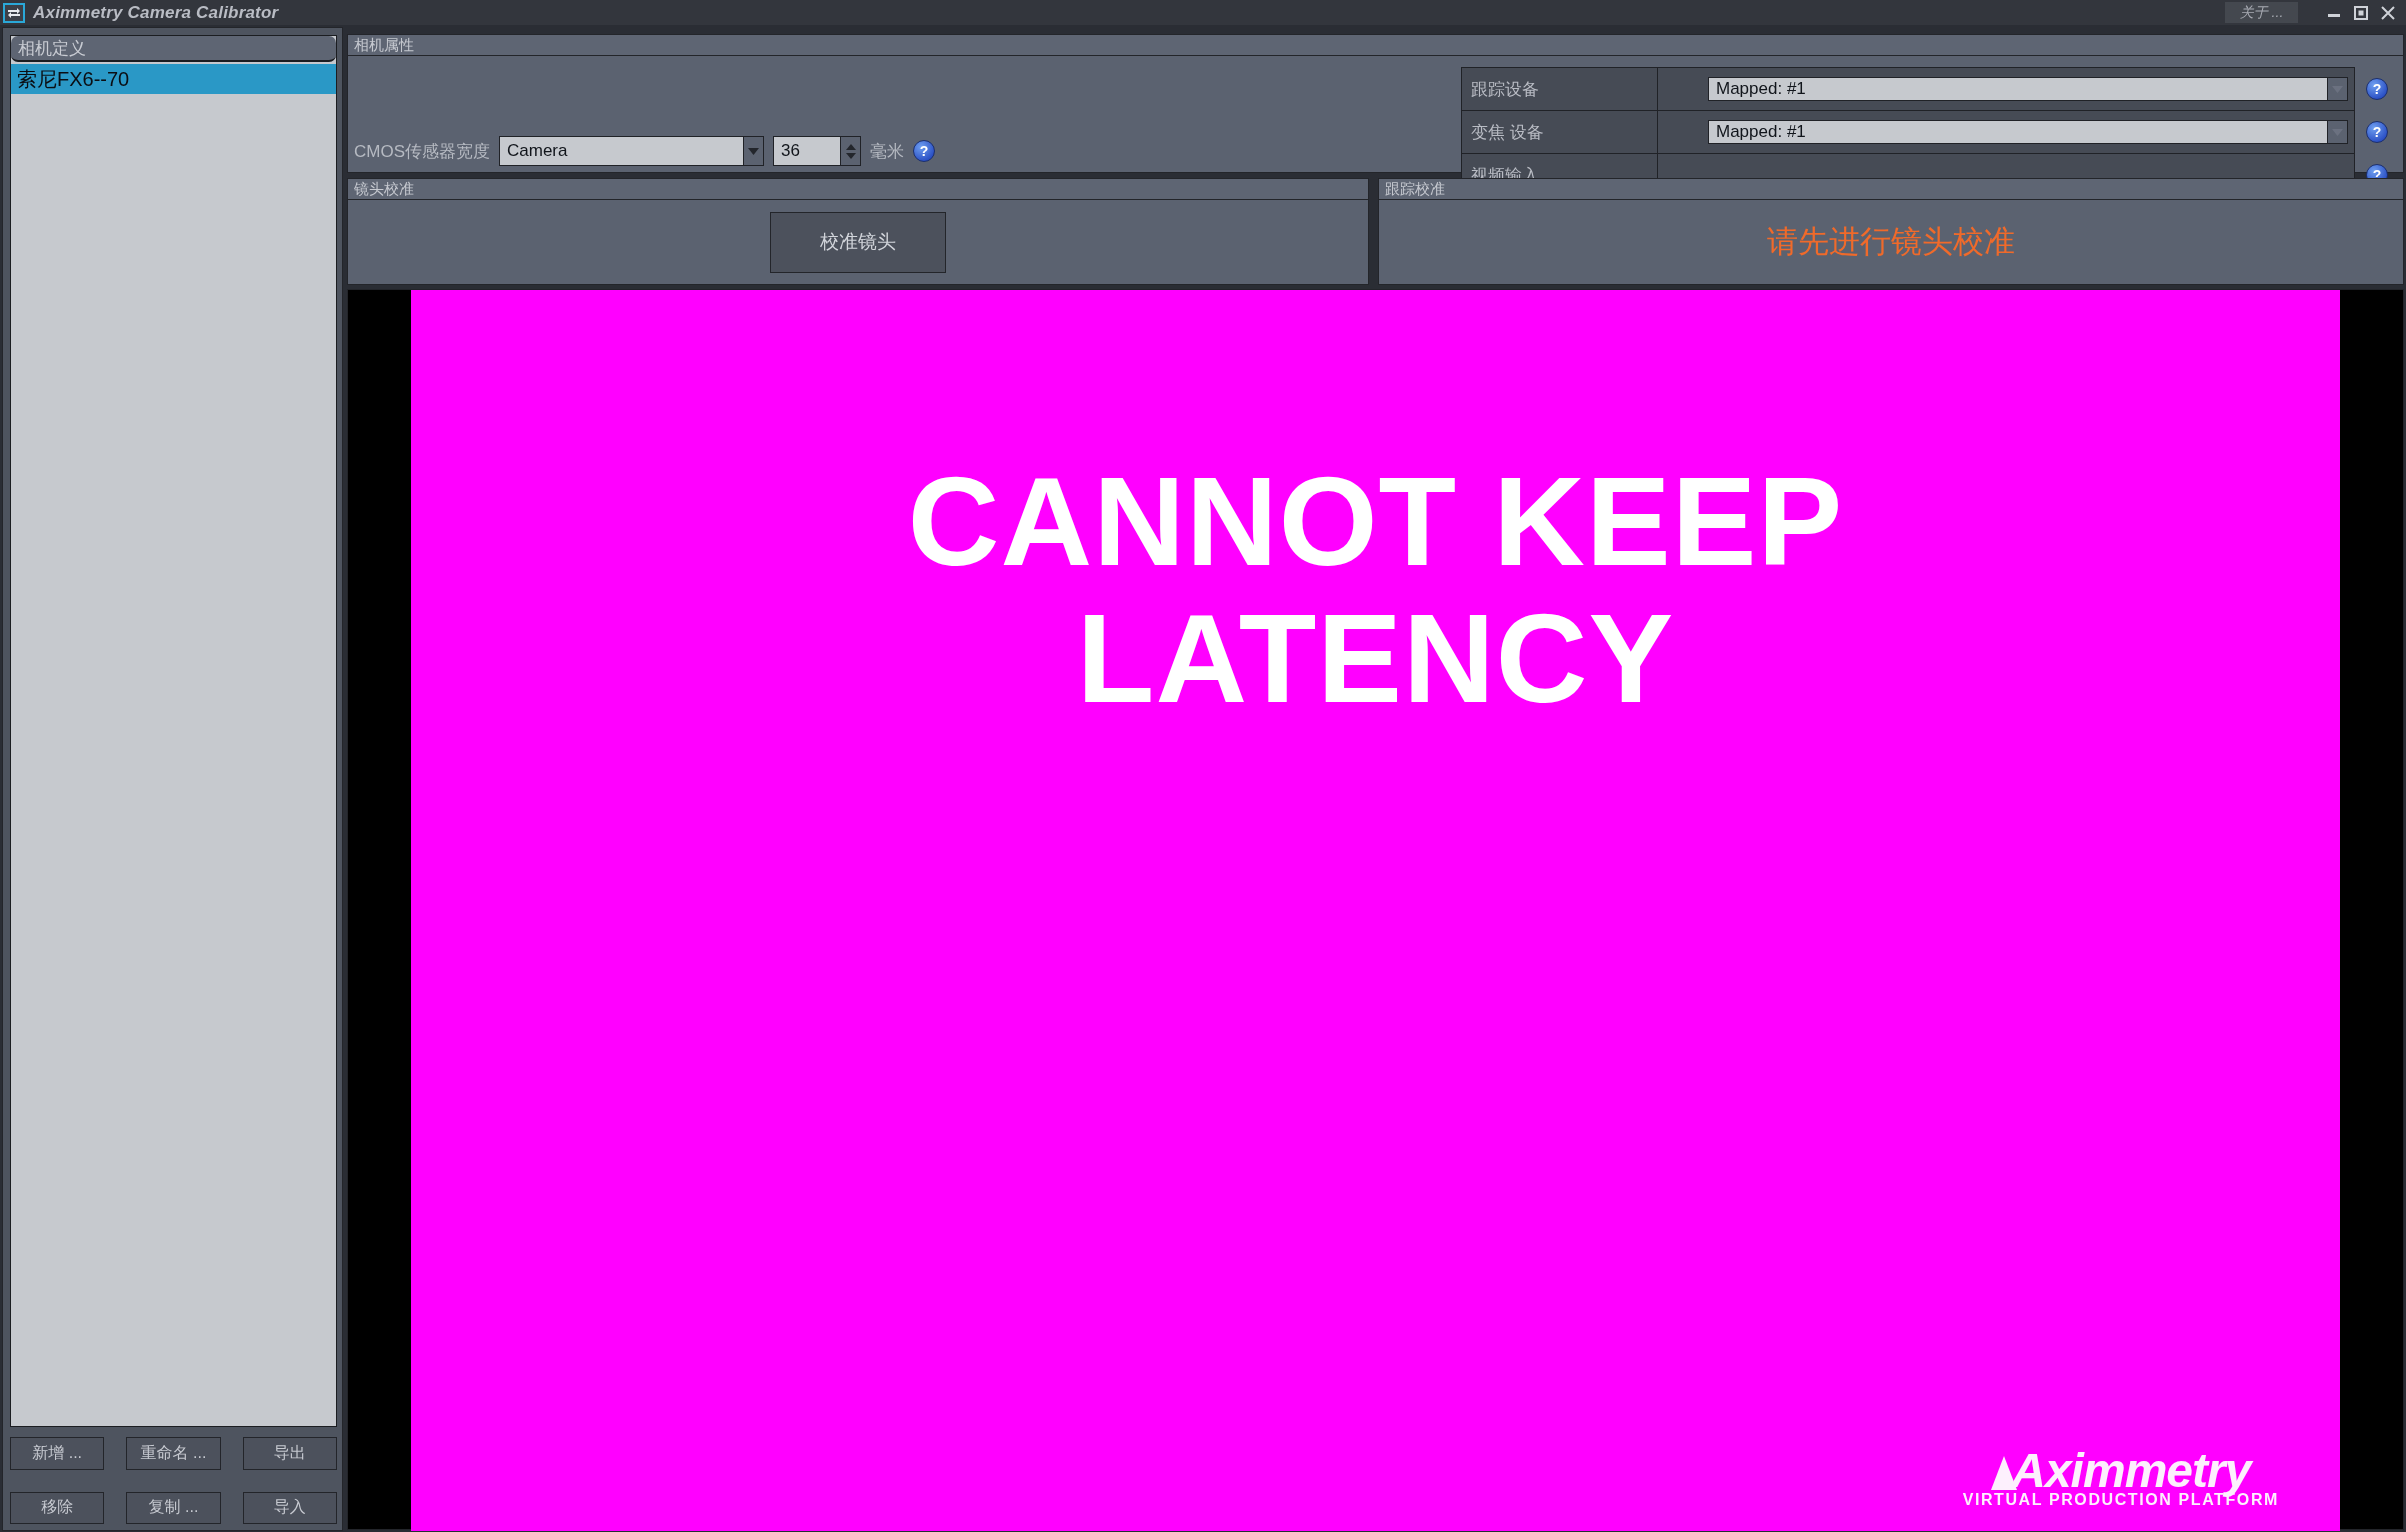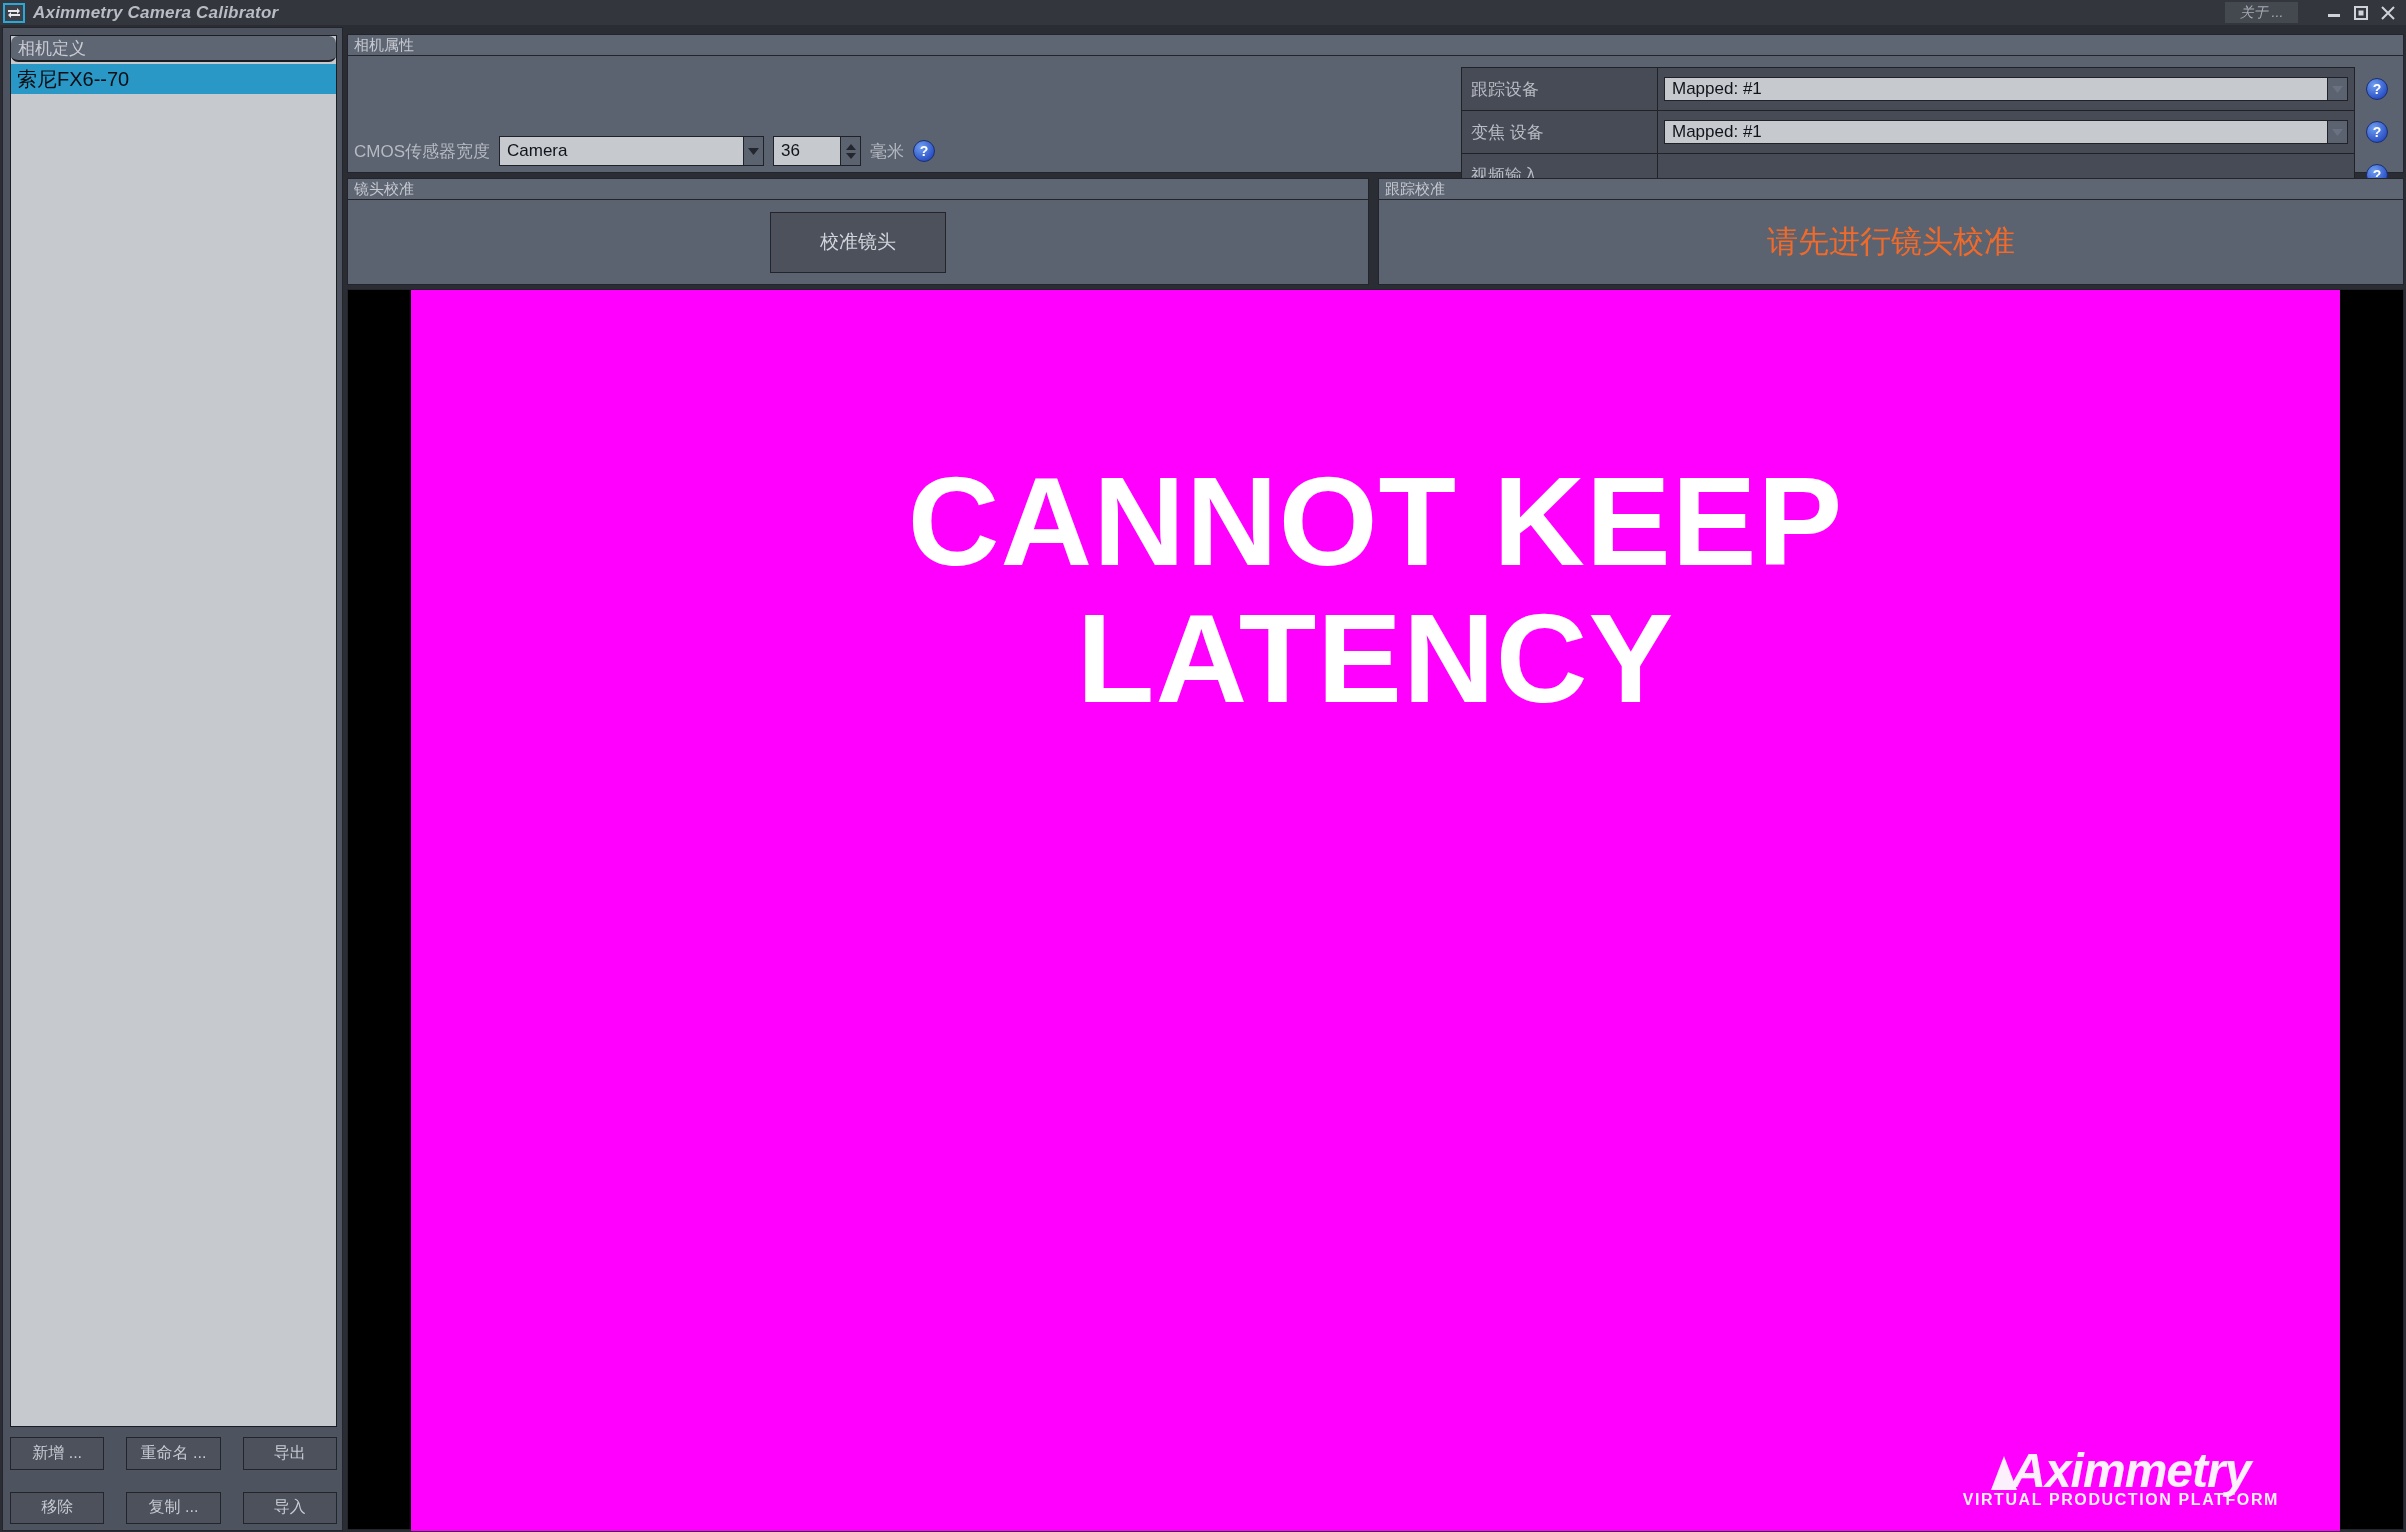--- a/index.html
+++ b/index.html
@@ -131,21 +131,21 @@
     background: #464b55;
     display: flex; flex-direction: column;
   }
   .field-row { display: flex; align-items: center; height: 43px; border-bottom: 1px solid #202227; }
   .field-row:last-child { border-bottom: none; }
   .field-label {
     width: 196px; height: 100%; display: flex; align-items: center; padding-left: 9px;
     font-size: 17px; color: #b9bcc4; border-right: 1px solid #202227;
   }
   .field-ctrl { flex: 1 1 auto; padding: 0 6px; }
-  .field-ctrl .combo { height: 24px; }
+  .field-ctrl .combo { height: 24px; margin-left: 44px; }
   #help-col {
     position: absolute; right: 6px; top: 11px; width: 40px;
     display: flex; flex-direction: column;
   }
   .help-slot { height: 43px; display: flex; align-items: center; justify-content: center; }
 
   
   #lens-panel { left: 347px; top: 178px; width: 1022px; height: 107px; }
   #lens-body { display: flex; align-items: center; justify-content: center; }
   #calib-lens-btn {

